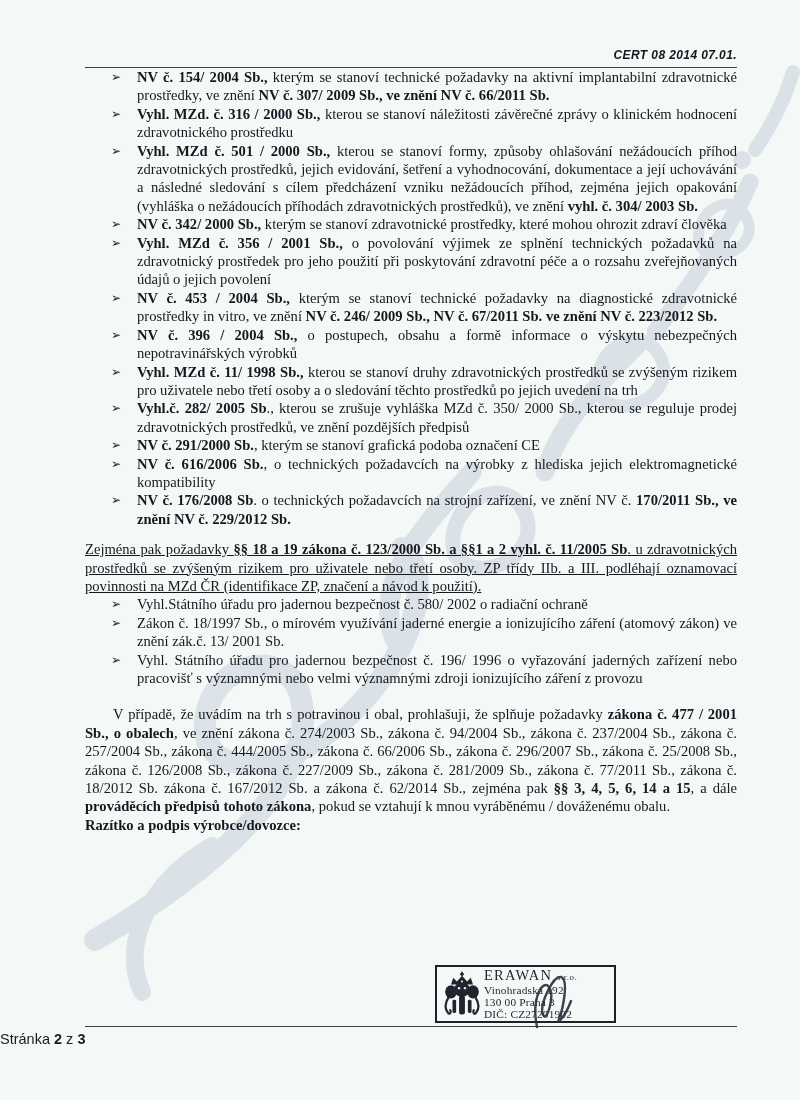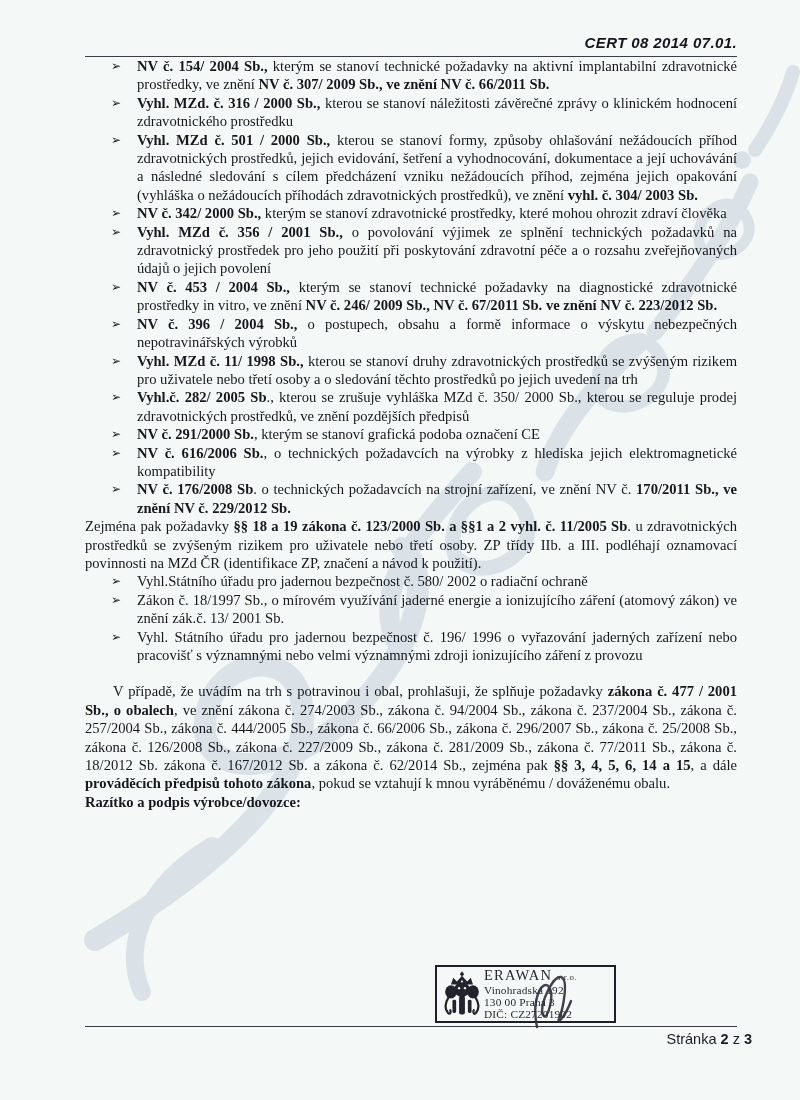--- a/index.html
+++ b/index.html
@@ -5,35 +5,35 @@
   html,body{margin:0;padding:0;background:#e9edee;}
   .page{
     position:relative;width:800px;height:1100px;margin:0 auto;
     background:#f4f9f8;
     font-family:"Liberation Serif","DejaVu Serif",serif;
     color:#17171f;overflow:hidden;
   }
   .watermark-layer{position:absolute;left:0;top:0;width:800px;height:1100px;z-index:1;pointer-events:none;}
   .content{position:absolute;left:85px;width:652px;top:0;z-index:2;}
   .doc-header{
-    text-align:right;padding-top:34px;
+    text-align:right;padding-top:48px;
     font-family:"Liberation Sans","DejaVu Sans",sans-serif;
-    font-style:italic;font-weight:bold;font-size:15px;letter-spacing:.4px;color:#15151d;
+    font-style:italic;font-weight:bold;font-size:12px;letter-spacing:.4px;color:#15151d;
   }
   .header-rule{border:0;border-top:1.6px solid #3c3c46;margin:5px 0 0 0;}
   .body-text{font-size:14.6px;line-height:18.4px;text-align:justify;}
   p{margin:0;}
   .cont-para{margin:25px 0 0 52px;}
   .law-item{display:flex;}
   .marker{
     flex:0 0 52px;box-sizing:border-box;padding-left:26px;
     font-size:12px;line-height:18.4px;color:#1a1a24;
   }
   .li-text{flex:1;text-align:justify;}
-  .p-zejmena{}
+  .p-zejmena{margin-top:12px;text-decoration:underline;}
   .p-vzhledem{margin-top:16px;font-weight:bold;}
   .section-heading{
     margin:15px 0 0 0;font-size:14.6px;font-weight:bold;line-height:18.4px;
     text-decoration:underline;text-underline-offset:2px;
   }
   .p-obaly{margin-top:18px;text-indent:28px;}
   .stamp-caption{font-weight:bold;}
   .stamp{
     position:absolute;left:435px;top:965px;width:181px;height:58px;z-index:3;
     border:2px solid #20202b;box-sizing:border-box;
@@ -42,21 +42,21 @@
   .stamp-logo{flex:0 0 44px;margin-left:3px;}
   .stamp-text{flex:1;font-size:11.3px;line-height:12.2px;letter-spacing:.2px;}
   .stamp-company{font-size:14.5px;letter-spacing:1.2px;line-height:14px;}
   .stamp-sro{font-size:9px;letter-spacing:.5px;}
   .signature-svg{position:absolute;left:82px;top:-10px;width:78px;height:78px;overflow:visible;}
   .footer-rule{
     position:absolute;left:85px;width:652px;top:1026px;z-index:2;
     border:0;border-top:1.4px solid #3c3c46;margin:0;
   }
   .footer-label{
-    position:absolute;left:0;width:752px;top:1031px;z-index:2;text-align:right;
+    position:absolute;left:0;width:752px;top:1031px;z-index:2;text-align:left;
     font-family:"Liberation Sans","DejaVu Sans",sans-serif;font-size:14.5px;color:#1c1c26;
   }
   b{font-weight:bold;}
 </style>
 </head>
 <body>
 
 <div class="page">
 
   <svg class="watermark-layer" viewBox="0 0 800 1100" xmlns="http://www.w3.org/2000/svg">

